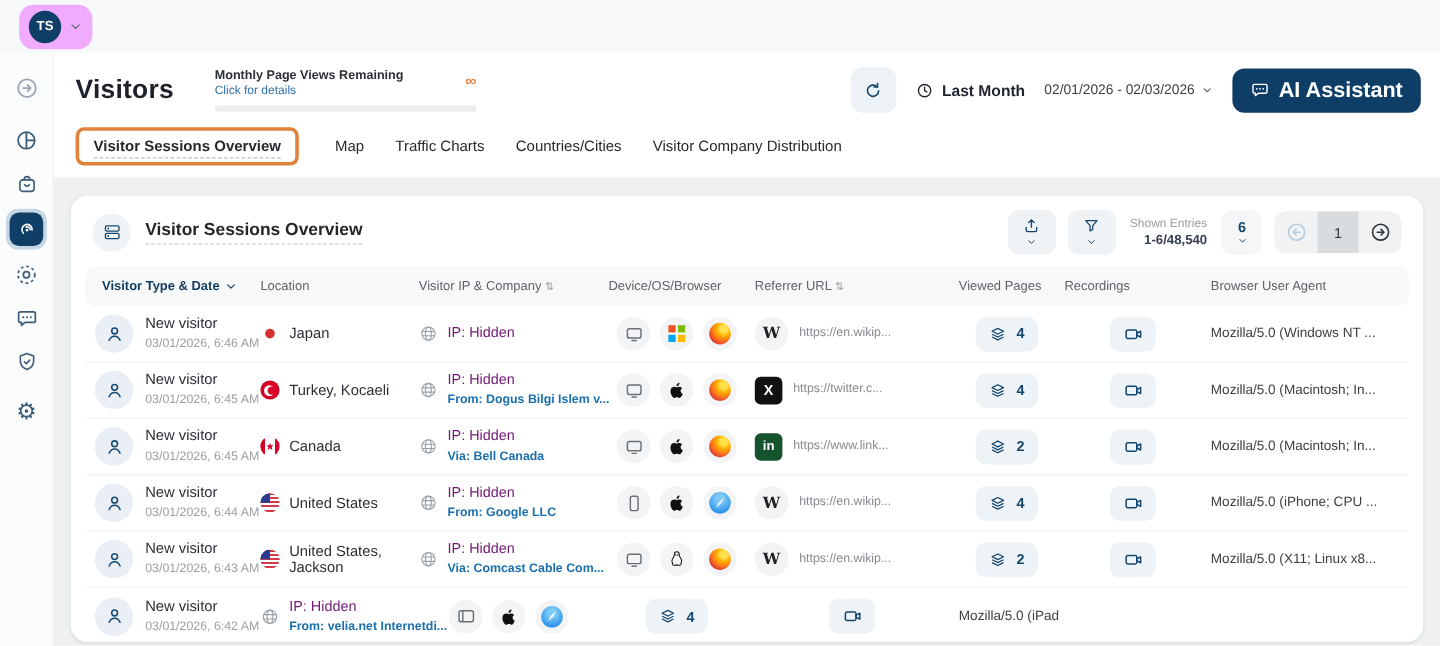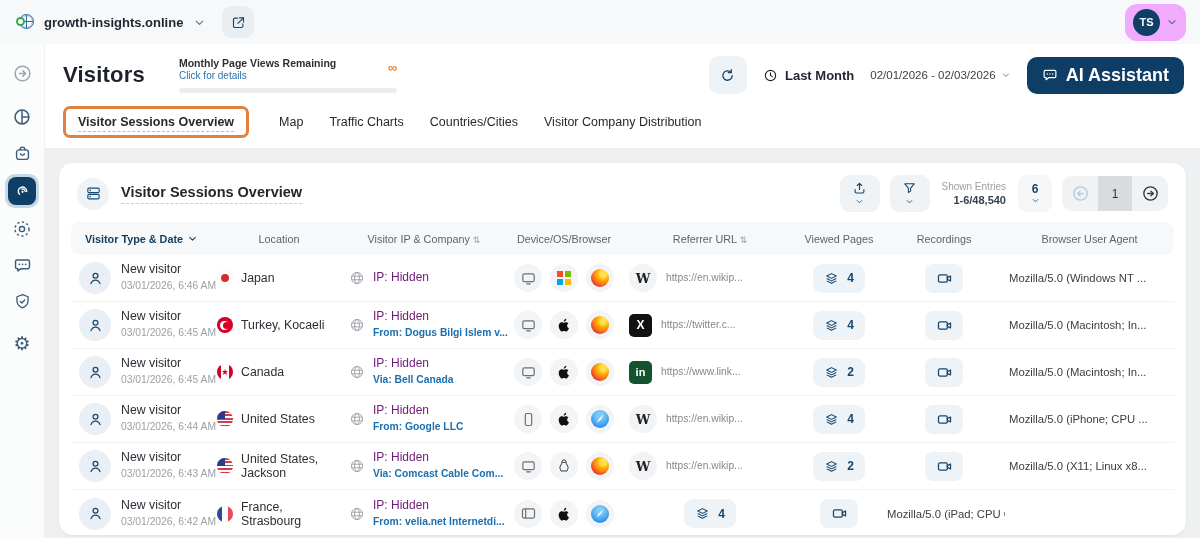--- a/index.html
+++ b/index.html
@@ -63,21 +63,21 @@
   .size-sel{width:34px;height:37px;border-radius:9px;background:#f4f6f8;display:flex;flex-direction:column;align-items:center;justify-content:center;color:#14466e;cursor:pointer}
   .size-num{font-size:12px;font-weight:700}
   .pager{display:flex;align-items:center;height:35px;border-radius:10px;background:#f0f2f4;overflow:hidden}
   .pager-prev,.pager-next{width:36px;height:35px;display:flex;align-items:center;justify-content:center;cursor:pointer}
   .pager-prev{color:#b4cbdd}
   .pager-next{color:#30343b}
   .pager-page{width:34px;height:35px;background:#d9dcdf;display:flex;align-items:center;justify-content:center;font-size:12px;color:#30343b;cursor:pointer}
   
   .grid{display:grid;grid-template-columns:142px 132px 158px 122px 170px 88px 122px 1fr;align-items:center}
   .thead{background:#f7f8f9;border-radius:9px;height:33px;font-size:10.8px;color:#5f6368}
-  .th{padding:0 4px;text-align:center;white-space:nowrap}
+  .th{padding:0 4px;text-align:left;white-space:nowrap}
   .th.sorted{display:flex;align-items:center;gap:4px;color:#123c5e;font-weight:700;text-align:left;padding-left:14px}
   .sort-ud{font-size:9px;color:#9aa0a6}
   .row{height:47px;border-bottom:1px solid #f1f2f4;cursor:pointer}
   .row:last-child{border-bottom:none}
   .cell{display:flex;align-items:center;min-width:0;padding:0 4px}
   .c-type{padding-left:8px;gap:10px}
   .person{width:32px;height:32px;border-radius:50%;background:#e9eff5;display:flex;align-items:center;justify-content:center;color:#174a73;flex:0 0 auto}
   .vt{line-height:1.3;min-width:0}
   .vt-type{font-size:12.3px;color:#2b2f36}
   .vt-date{font-size:10.3px;color:#9aa0a6;white-space:nowrap}
@@ -265,37 +265,20 @@
           <path d="M12 3.2l7 2.8v5.2c0 4.4-2.9 7.3-7 8.8-4.1-1.5-7-4.4-7-8.8V6z"></path>
           <path d="M9.2 12l2 2 3.6-3.8"></path>
         </g>
       </symbol>
   </defs>
 </svg>
 
 <div class="app">
 
   <div class="topbar">
-    <div style="display:flex;align-items:center">
-      <div class="site-sel">
-        <span class="favicon">
-            <span class="globe"></span>
-            <span class="dot"></span>
-          </span>
-        <span class="site-name">growth-insights.online</span>
-        <svg class="ic chev" width="13" height="13">
-            <use href="#i-chevd"></use>
-          </svg>
-      </div>
-      <div class="ext-btn">
-        <svg class="ic" width="15" height="15">
-            <use href="#i-external"></use>
-          </svg>
-      </div>
-    </div>
     <div class="avatar-pill">
       <span class="avatar">TS</span>
       <svg class="ic chev" width="12" height="12">
           <use href="#i-chevd"></use>
         </svg>
     </div>
   </div>
 
   <div class="shell">
 
@@ -747,24 +730,20 @@
 
           <div class="grid row">
             <div class="cell c-type">
                 <span class="person">
                   <svg class="ic" width="17" height="17">
                     <use href="#i-person"></use>
                   </svg>
                 </span>
               <span class="vt"><span class="vt-type">New visitor</span><br><span class="vt-date">03/01/2026, 6:42 AM</span></span>
               </div>
-            <div class="cell c-loc">
-                <span class="flag flag-france"></span>
-                <span>France, Strasbourg</span>
-              </div>
             <div class="cell c-ip">
                 <svg class="ic ip-globe" width="16" height="16">
                   <use href="#i-globe"></use>
                 </svg>
               <span class="ip-lines"><span class="ip-main">IP: Hidden</span><br><span class="ip-co">From: velia.net Internetdi...</span></span>
               </div>
             <div class="cell c-dev">
               <span class="dev">
                   <svg class="ic" width="17" height="17">
                     <use href="#i-tablet"></use>

